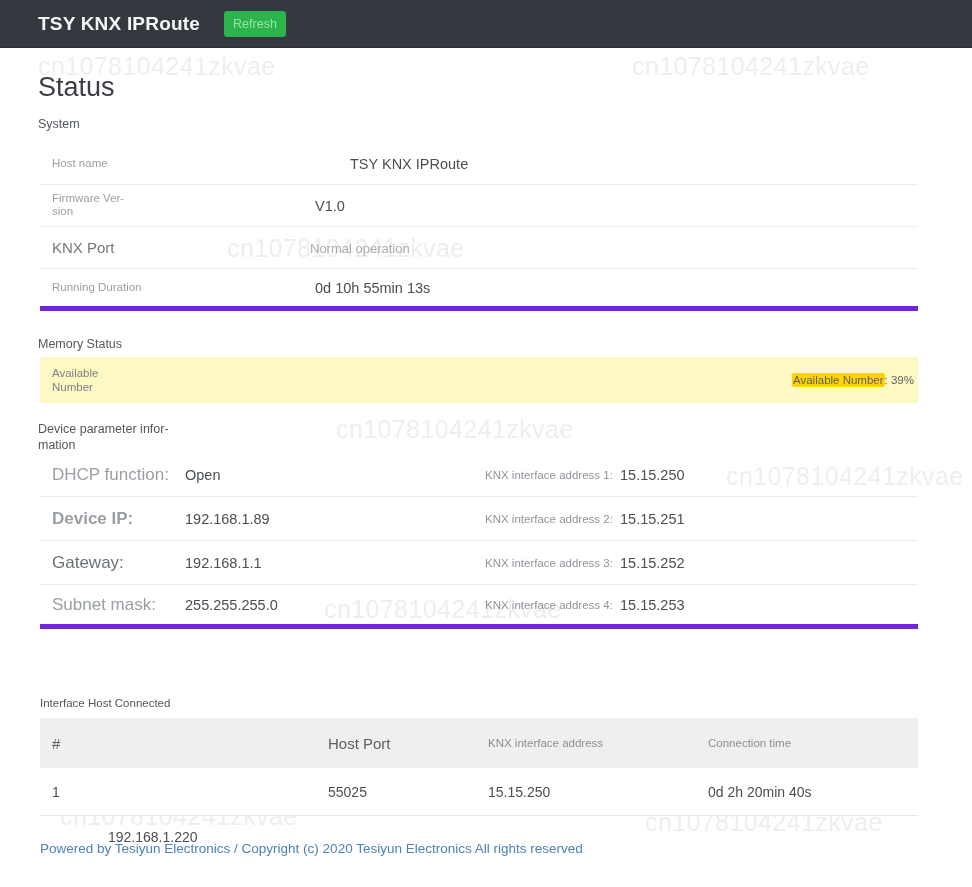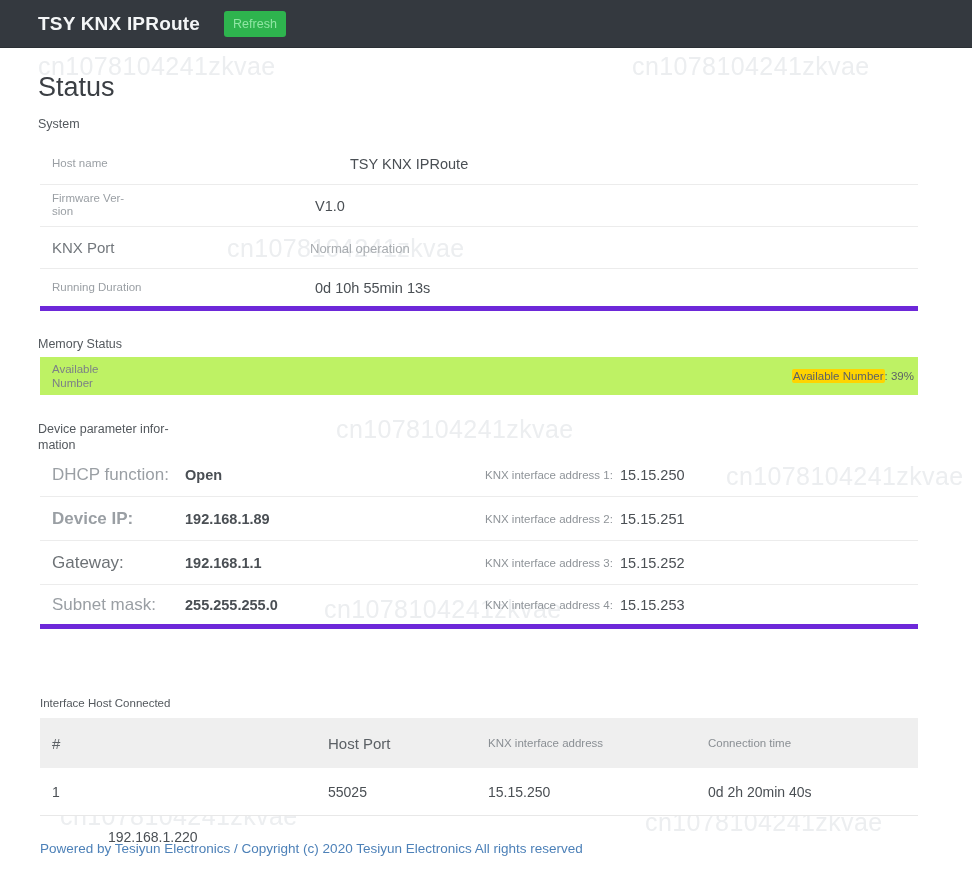--- a/index.html
+++ b/index.html
@@ -121,22 +121,22 @@
   .lbl-lg { font-size: 15px; color: #72777c; }
   .lbl-dark { color: #3d4247; font-weight: bold; font-size: 12px; }
   .lbl-faint { color: #c9cdd1; }
   .val-faint { color: #b9bdc1; font-size: 16px; }
   .val-grey { color: #a8acb0; font-size: 13px; }
 
   
   .mem-row {
     position: absolute;
     left: 40px; top: 357px;
-    width: 878px; height: 38px;
-    background: #bef264;
+    width: 878px; height: 46px;
+    background: #fef9c3;
   }
   .mem-label {
     position: absolute; left: 12px; top: 50%;
     transform: translateY(-50%);
     font-size: 11.5px; color: #7c8186; line-height: 1.25;
   }
   .mem-track {
     position: absolute;
     left: 274px; top: 50%;
     transform: translateY(-50%);
@@ -166,21 +166,21 @@
 
   
   .param-left-lbl {
     position: absolute; left: 12px; top: 50%;
     transform: translateY(-50%);
     font-size: 17px; color: #9a9fa4;
   }
   .param-left-val {
     position: absolute; left: 145px; top: 50%;
     transform: translateY(-50%);
-    font-size: 14.5px; color: #4a4f54; font-weight: bold;
+    font-size: 14.5px; color: #4a4f54;
   }
   .param-right-lbl {
     position: absolute; left: 445px; top: 50%;
     transform: translateY(-50%);
     font-size: 11.5px; color: #8f9499;
   }
   .param-right-val {
     position: absolute; left: 580px; top: 50%;
     transform: translateY(-50%);
     font-size: 14.5px; color: #4a4f54;

